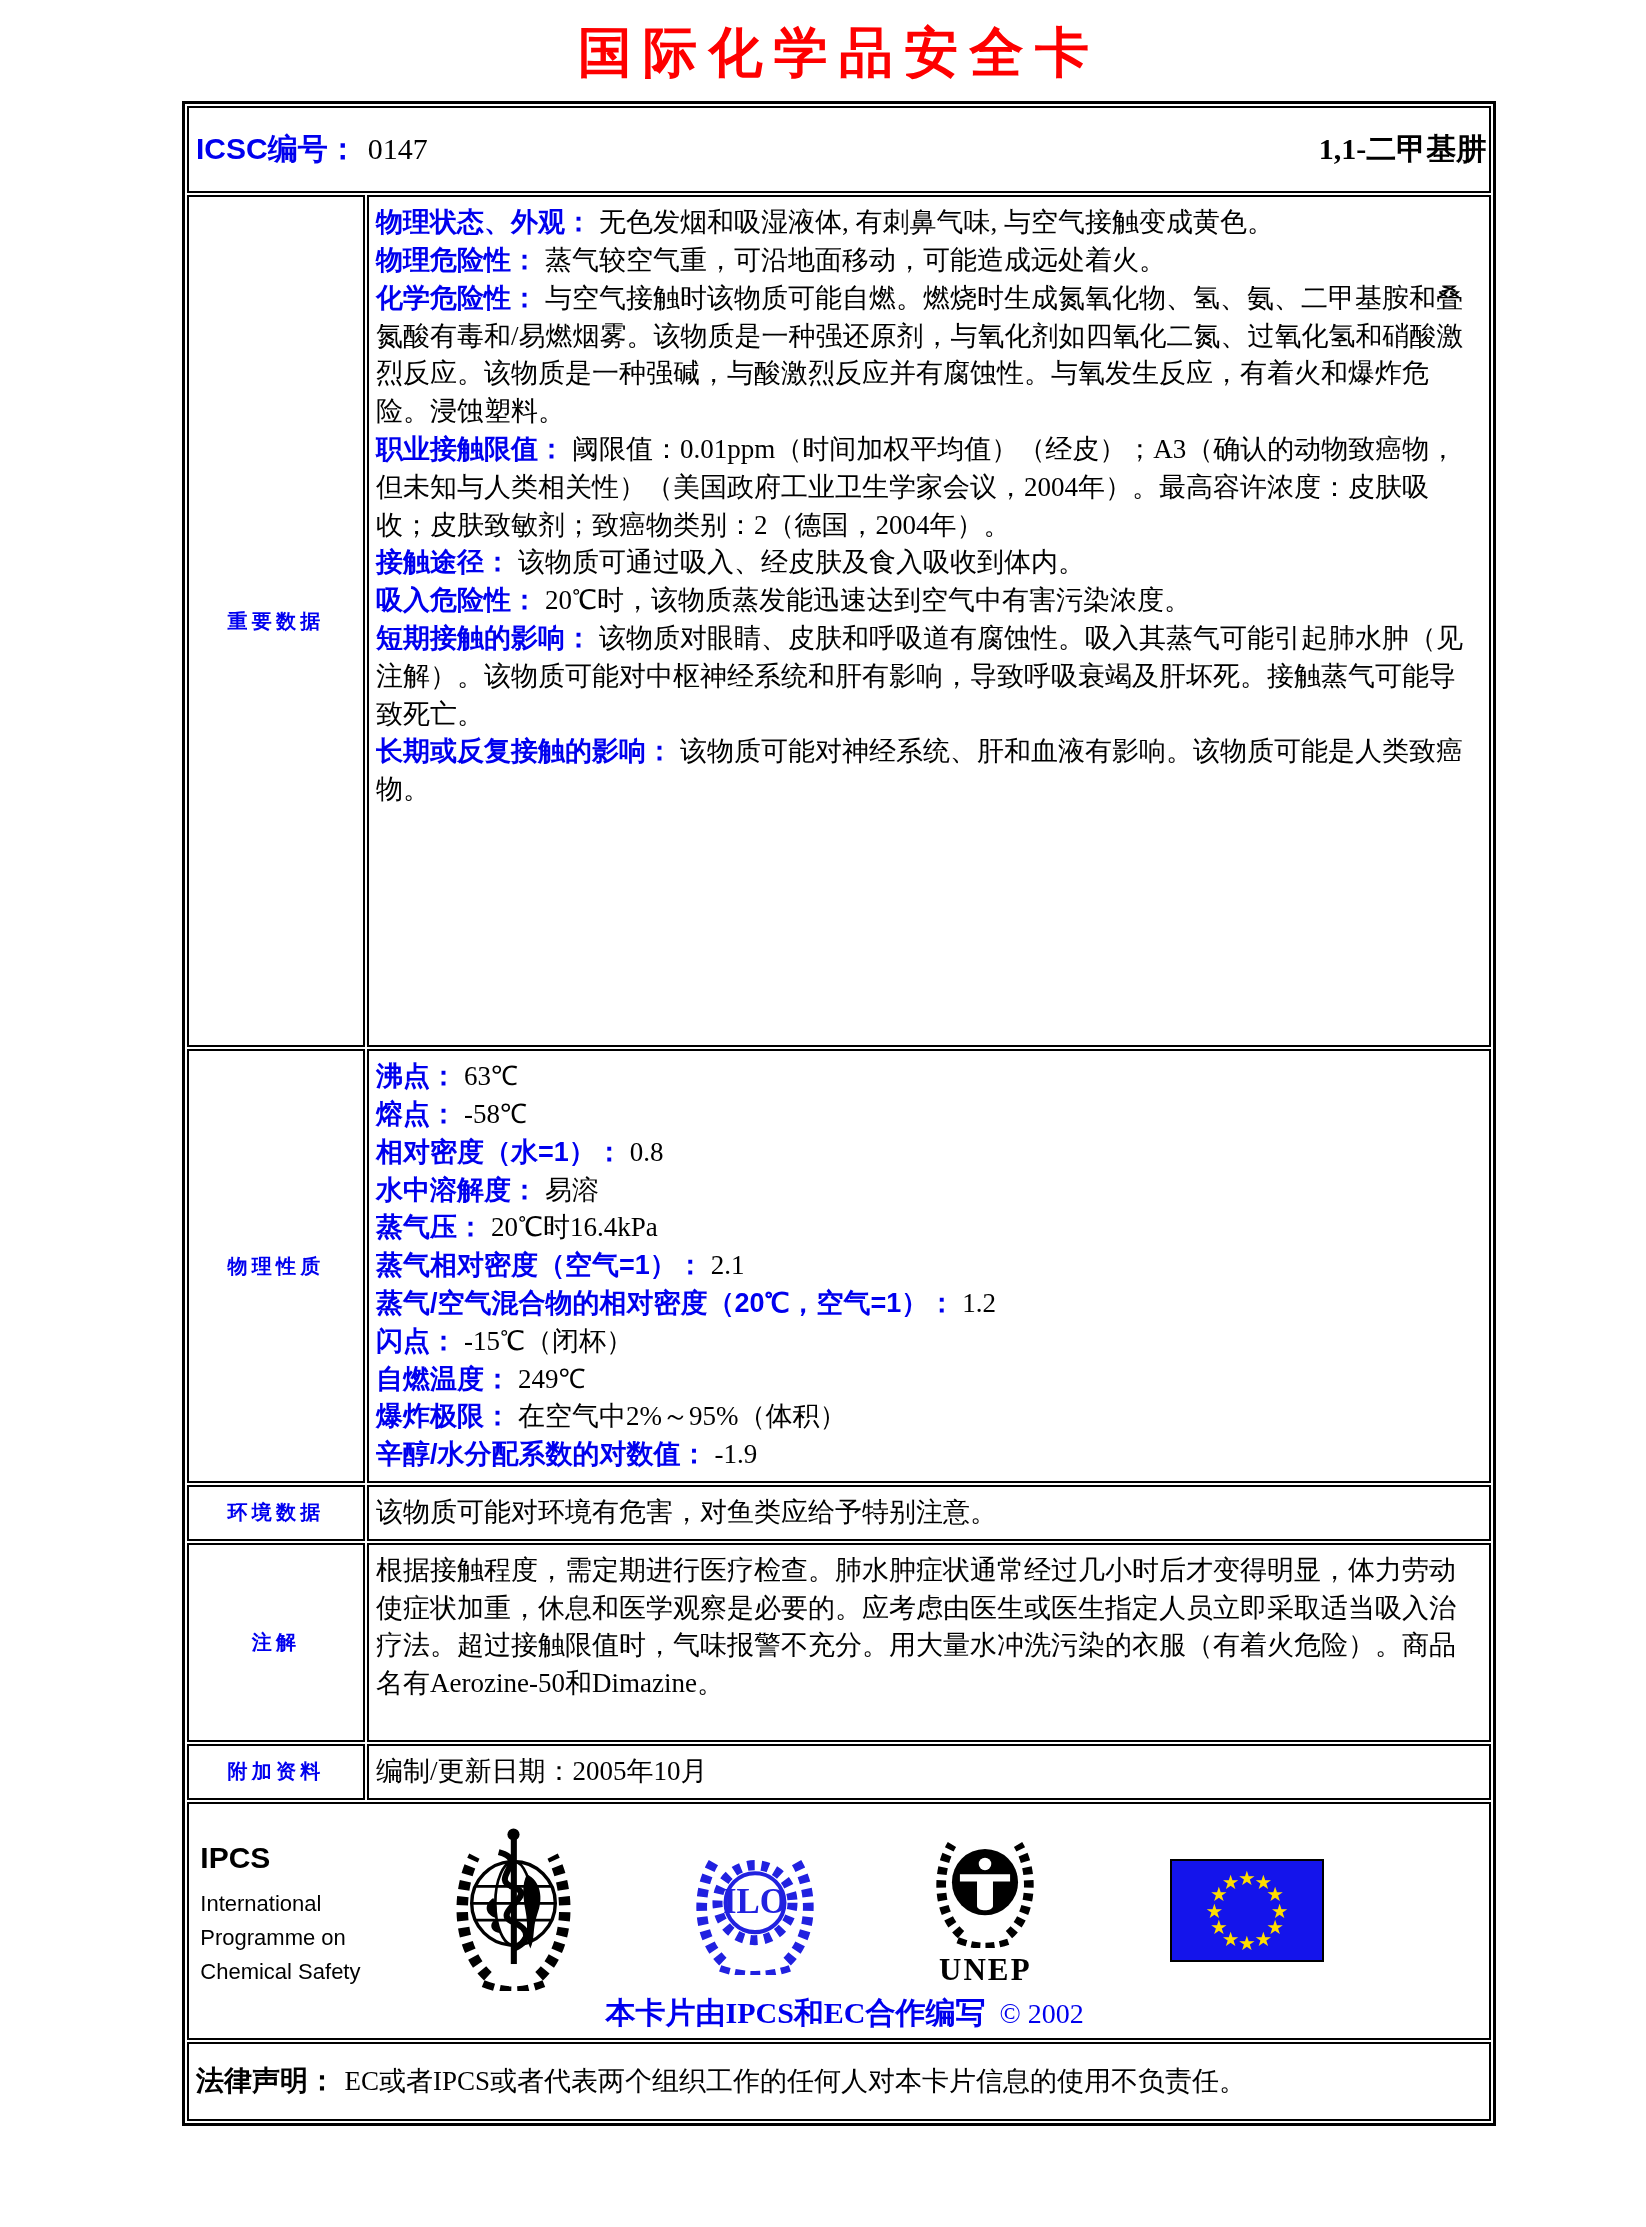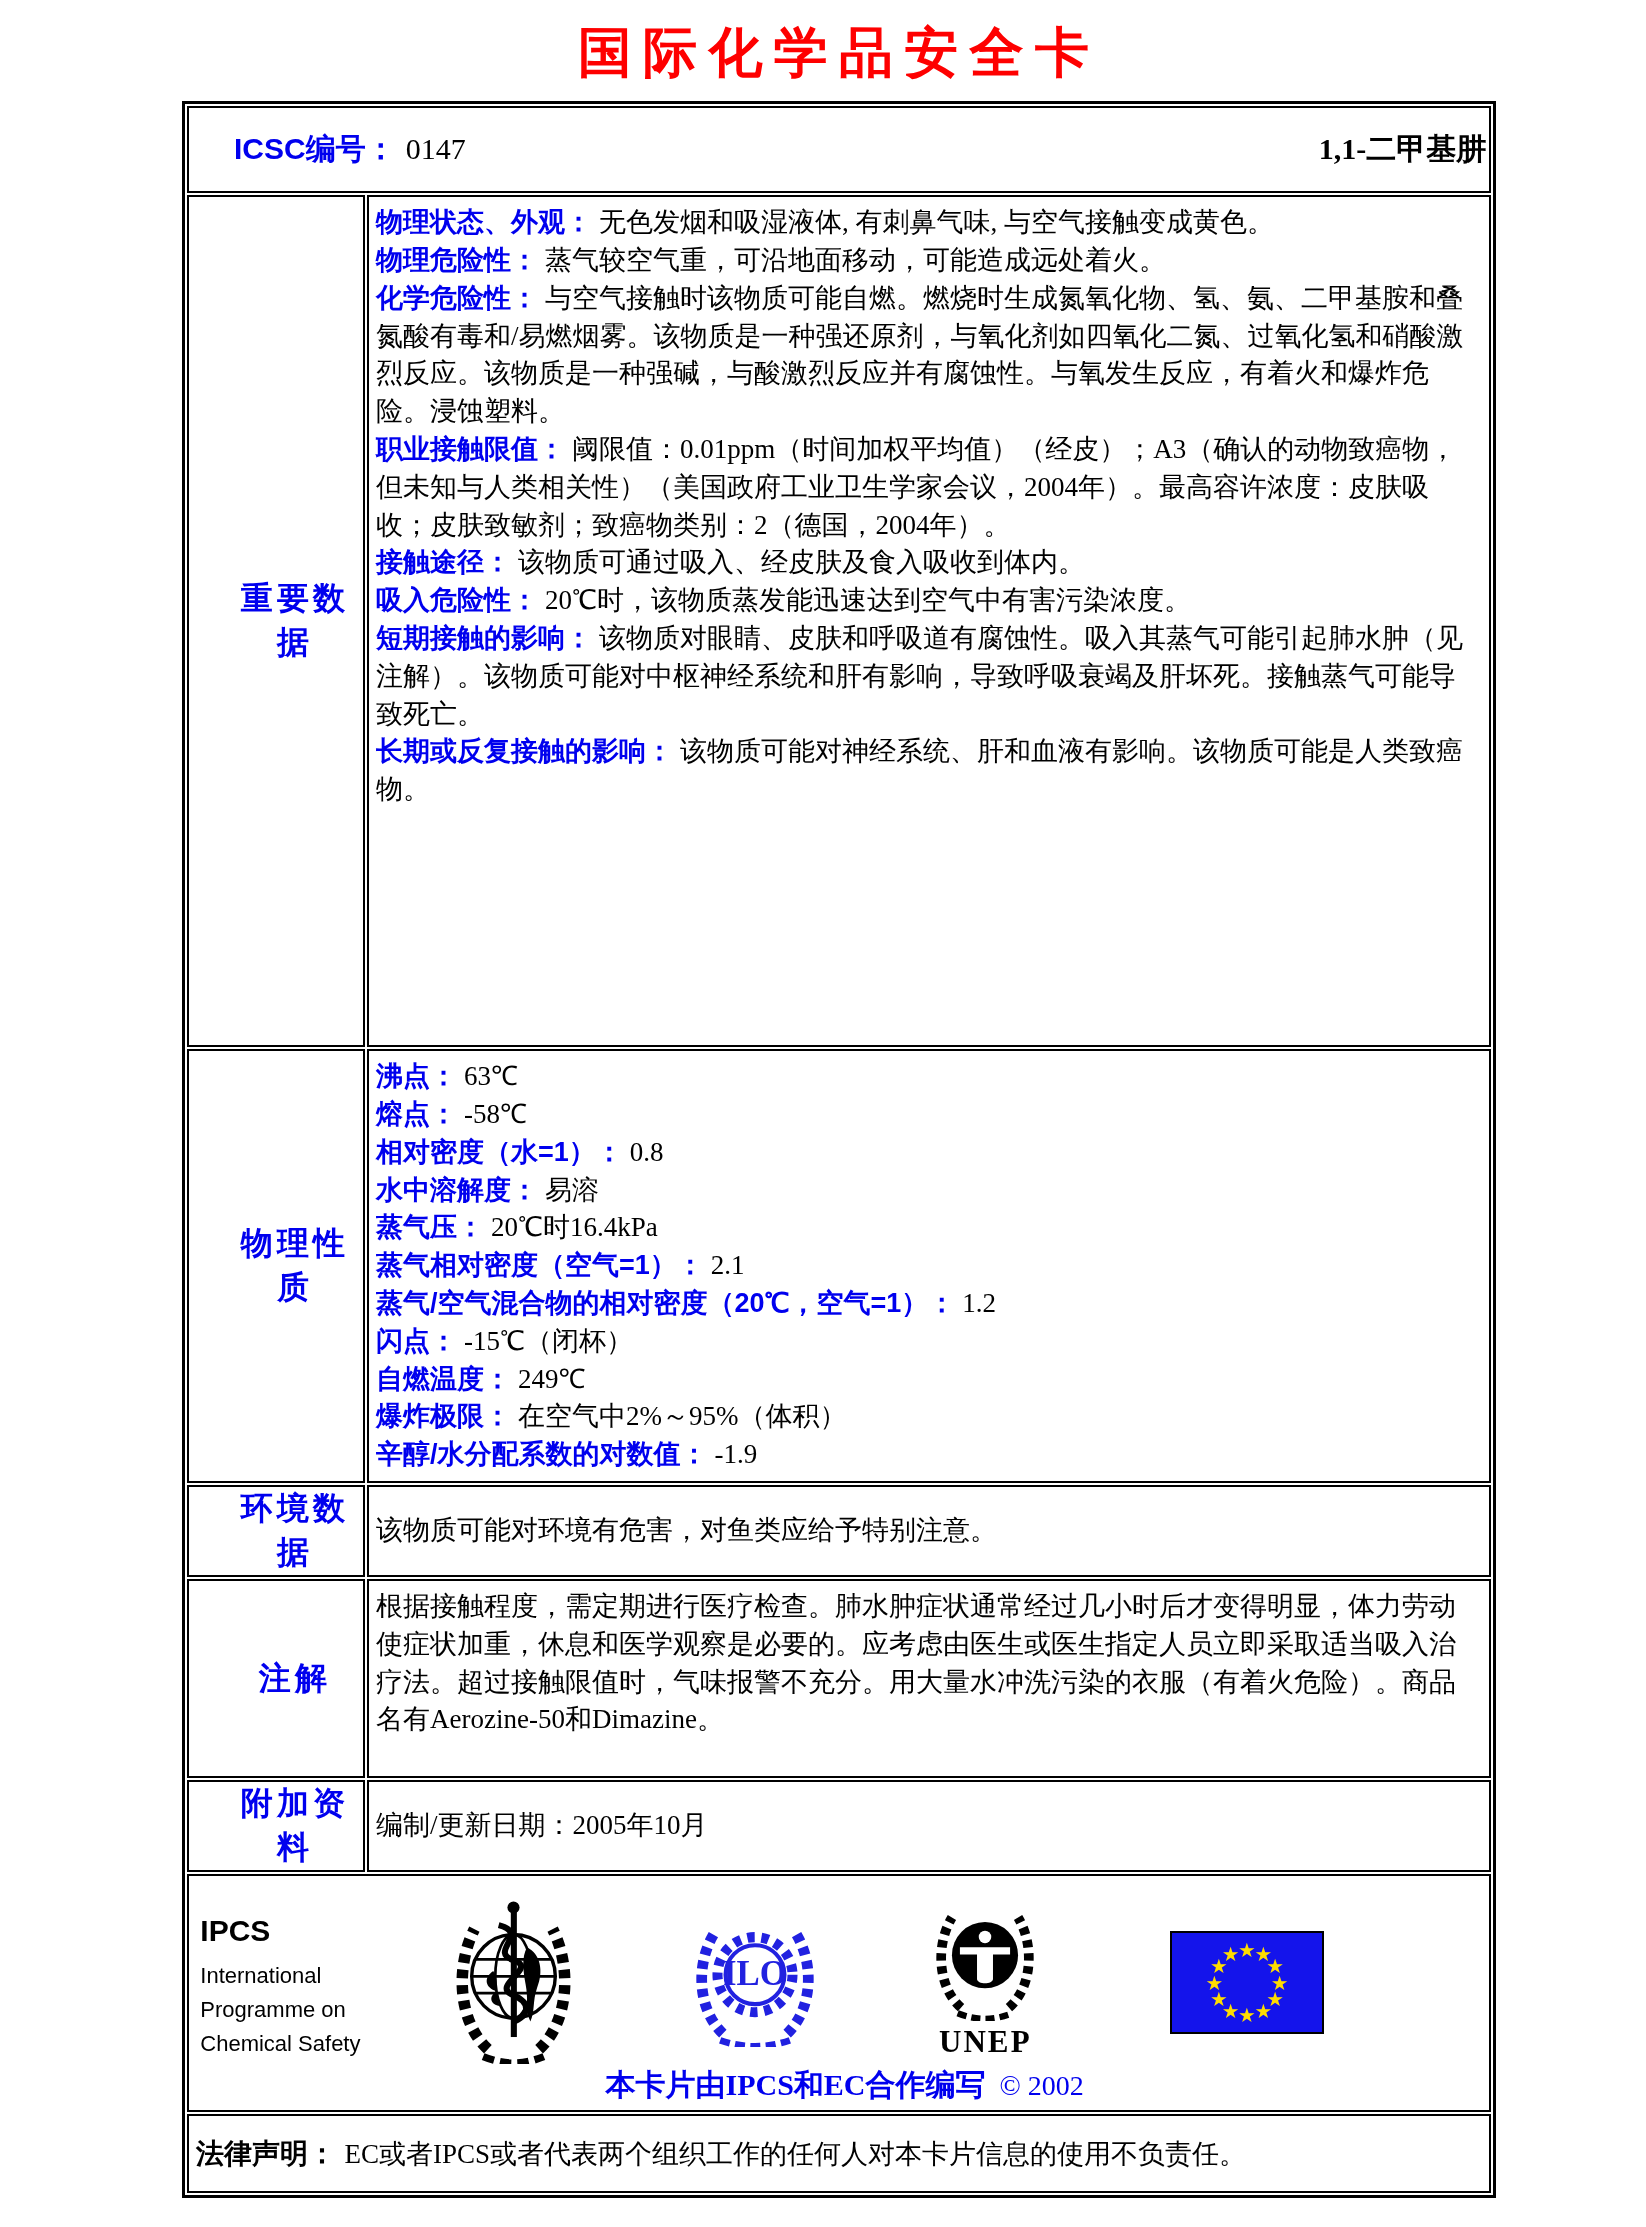--- a/index.html
+++ b/index.html
@@ -15,25 +15,25 @@
   .page-title{
     width:1314px;margin:17px 0 11.3px 182px;text-align:center;
     color:var(--red);font-weight:bold;font-size:54px;letter-spacing:11.3px;
     font-family:"Liberation Serif",serif;white-space:nowrap;
   }
   table.card{
     margin-left:182px;width:1314px;
     border:3.5px solid #000;border-collapse:separate;border-spacing:2.1px;
     table-layout:fixed;background:#fff;
   }
-  td{border:2.8px solid #000;vertical-align:middle;background:#fff;padding-left:38px;}
+  td{border:2.8px solid #000;vertical-align:middle;background:#fff;}
   td.lbl{
     text-align:center;color:var(--accent);
     font-family:"Liberation Sans",sans-serif;font-weight:bold;
-    font-size:32px;letter-spacing:4.2px;
+    font-size:20px;letter-spacing:4.2px;
   }
   td.content{padding:7px 14px 7px 7px;font-size:27px;line-height:1.4;}
   td.top{vertical-align:top;}
   .field{display:block;}
   .flabel{
     color:var(--accent);font-family:"Liberation Sans",sans-serif;
     font-weight:bold;margin-right:7px;
   }
   .hdr-flex{
     display:flex;justify-content:space-between;align-items:center;

